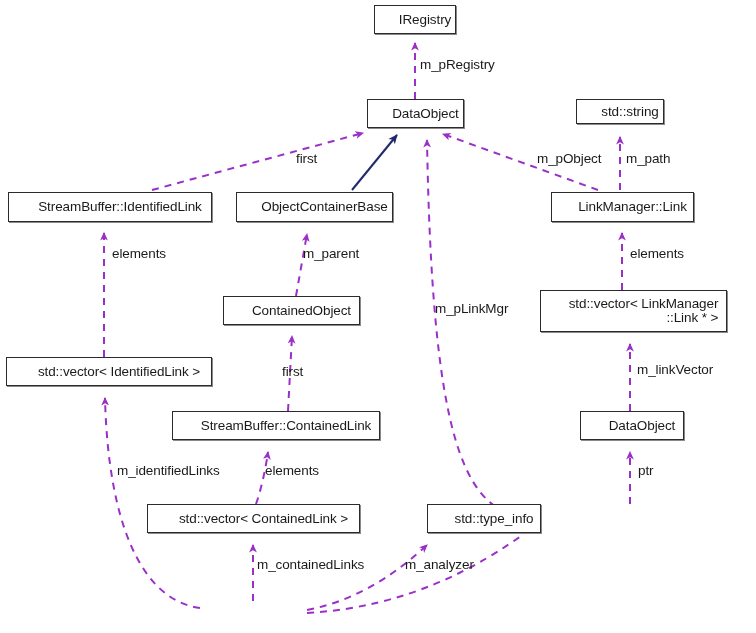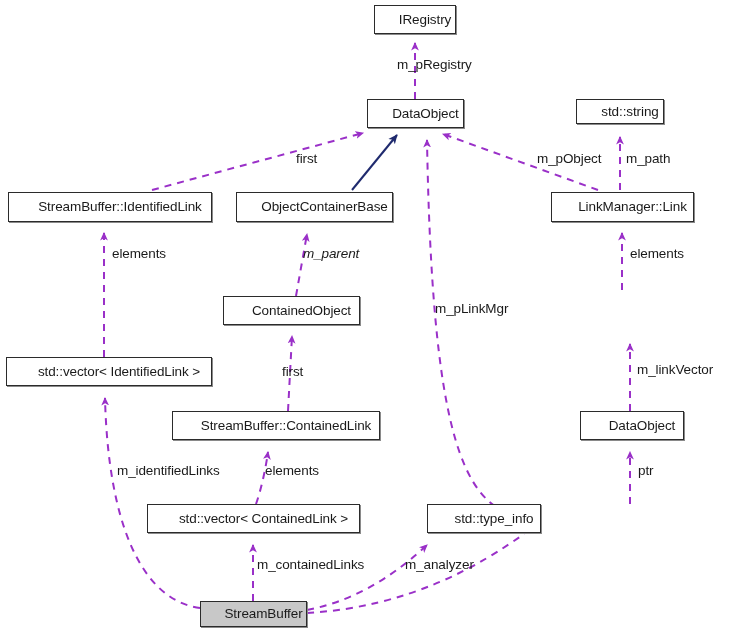--- a/index.html
+++ b/index.html
@@ -109,45 +109,46 @@
   <div class="node" style="left:576px; top:99px; width:88px; height:25px;">std::string</div>
 
   <div class="node" style="left:8px; top:192px; width:204px; height:30px;">StreamBuffer::IdentifiedLink</div>
 
   <div class="node" style="left:236px; top:192px; width:157px; height:30px;">ObjectContainerBase</div>
 
   <div class="node" style="left:551px; top:192px; width:143px; height:30px;">LinkManager::Link</div>
 
   <div class="node" style="left:223px; top:296px; width:137px; height:29px;">ContainedObject</div>
 
+  <div class="node" style="left:540px; top:290px; width:187px; height:42px;">std::vector&lt; LinkManager
+::Link * &gt;</div>
 
   <div class="node" style="left:6px; top:357px; width:206px; height:29px;">std::vector&lt; IdentifiedLink &gt;</div>
 
   <div class="node" style="left:172px; top:411px; width:208px; height:29px;">StreamBuffer::ContainedLink</div>
 
   <div class="node" style="left:580px; top:411px; width:104px; height:29px;">DataObject</div>
 
   <div class="node" style="left:147px; top:504px; width:213px; height:29px;">std::vector&lt; ContainedLink &gt;</div>
 
   <div class="node" style="left:383px; top:504px; width:114px; height:29px;margin-left:44px;">std::type_info</div>
 
 
-  <div class="node filled" style="left:200px; top:601px; width:107px; height:26px;">StreamBuffer</div>
 
-  <div class="edge-label" style="left:397px; top:58px;">m_pRegistry</div>
+  <div class="edge-label" style="left:420px; top:58px;">m_pRegistry</div>
 
   <div class="edge-label" style="left:296px; top:152px;">first</div>
 
   <div class="edge-label" style="left:537px; top:152px;">m_pObject</div>
 
   <div class="edge-label" style="left:626px; top:152px;">m_path</div>
 
   <div class="edge-label" style="left:112px; top:247px;">elements</div>
 
-  <div class="edge-label" style="left:303px; top:247px;font-style:italic;">m_parent</div>
+  <div class="edge-label" style="left:303px; top:247px;">m_parent</div>
 
   <div class="edge-label" style="left:630px; top:247px;">elements</div>
 
   <div class="edge-label" style="left:435px; top:302px;">m_pLinkMgr</div>
 
   <div class="edge-label" style="left:282px; top:365px;">first</div>
 
   <div class="edge-label" style="left:637px; top:363px;">m_linkVector</div>
 
   <div class="edge-label" style="left:117px; top:464px;">m_identifiedLinks</div>

